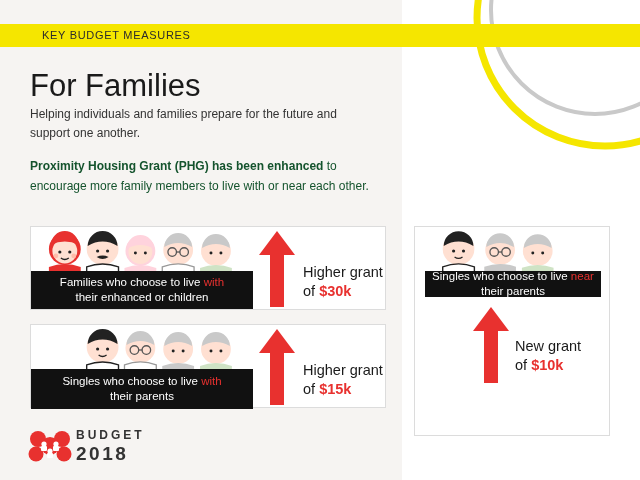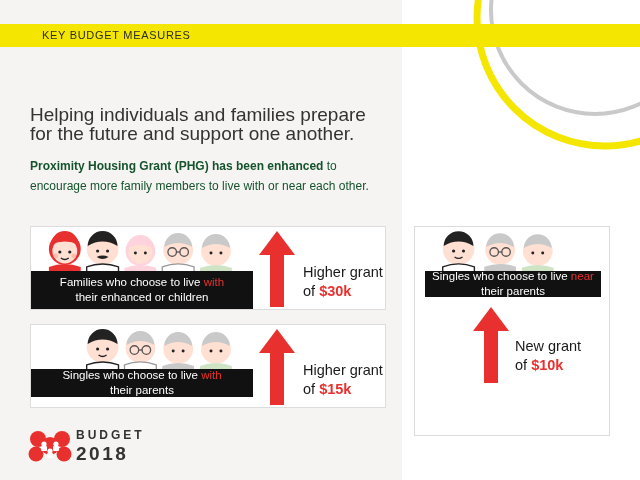--- a/index.html
+++ b/index.html
@@ -34,21 +34,21 @@
   
   .arcs { position: absolute; right: 0; top: 0; width: 250px; height: 190px; }
   
   .title {
     position: absolute; left: 30px; top: 68px;
     font-size: 31px; color: #1a1a1a; font-weight: normal;
   }
   .subtitle {
     position: absolute; left: 30px; top: 105px;
     width: 350px;
-    font-size: 19px; line-height: 19px; color: #333;
+    font-size: 12px; line-height: 19px; color: #333;
   }
   .lead {
     position: absolute; left: 30px; top: 156px;
     width: 350px;
     font-size: 12px; line-height: 20px; color: #14532d;
   }
   .lead b { font-weight: bold; }
 
   
   .card {
@@ -96,20 +96,21 @@
   <div class="left-panel"></div>
 
   <svg class="arcs" viewBox="0 0 250 190">
     <circle cx="215" cy="18" r="128" fill="none" stroke="#f5e600" stroke-width="7"></circle>
     <circle cx="205" cy="10" r="104" fill="none" stroke="#c9c9c9" stroke-width="4"></circle>
   </svg>
 
   <div class="banner"></div>
   <div class="banner-text">KEY BUDGET MEASURES</div>
 
+  <div class="title">For Families</div>
   <div class="subtitle">Helping individuals and families prepare for the future and support one another.</div>
 
   <div class="lead">
     <b>Proximity Housing Grant (PHG) has been enhanced</b><span> to encourage more family members to live with or near each other.</span>
   </div>
 
   <div class="card" style="left:30px; top:226px; width:356px; height:84px;padding-left:29px;">
     <svg class="card-figures" width="356" height="52" viewBox="0 0 356 52">
 
       <g>
@@ -208,21 +209,21 @@
 
       <g>
         <circle cx="186" cy="24" r="15" fill="#ffe0d2"></circle>
         <path d="M172 21 a14 14 0 0 1 28 0 q-14 -8 -28 0z" fill="#c9c9c9"></path>
         <circle cx="181" cy="26" r="1.5" fill="#222"></circle>
           <circle cx="191" cy="26" r="1.5" fill="#222"></circle>
         <path d="M170 41 q16 -6 32 0 v11 h-32z" fill="#cfe3c5"></path>
       </g>
     </svg>
 
-    <div class="black-bar" style="left:0px; top:44px; width:222px; height:28px;">
+    <div class="black-bar" style="left:0px; top:44px; width:222px; height:40px;">
       <div>
         <span>Singles who choose to live </span><span class="hl">with</span><br>
         <span>their parents</span>
       </div>
     </div>
 
     <svg class="arrow" style="left:228px; top:4px;" width="36" height="76" viewBox="0 0 36 76">
       <polygon points="18,0 36,24 25,24 25,76 11,76 11,24 0,24" fill="#e8312f"></polygon>
     </svg>
 

